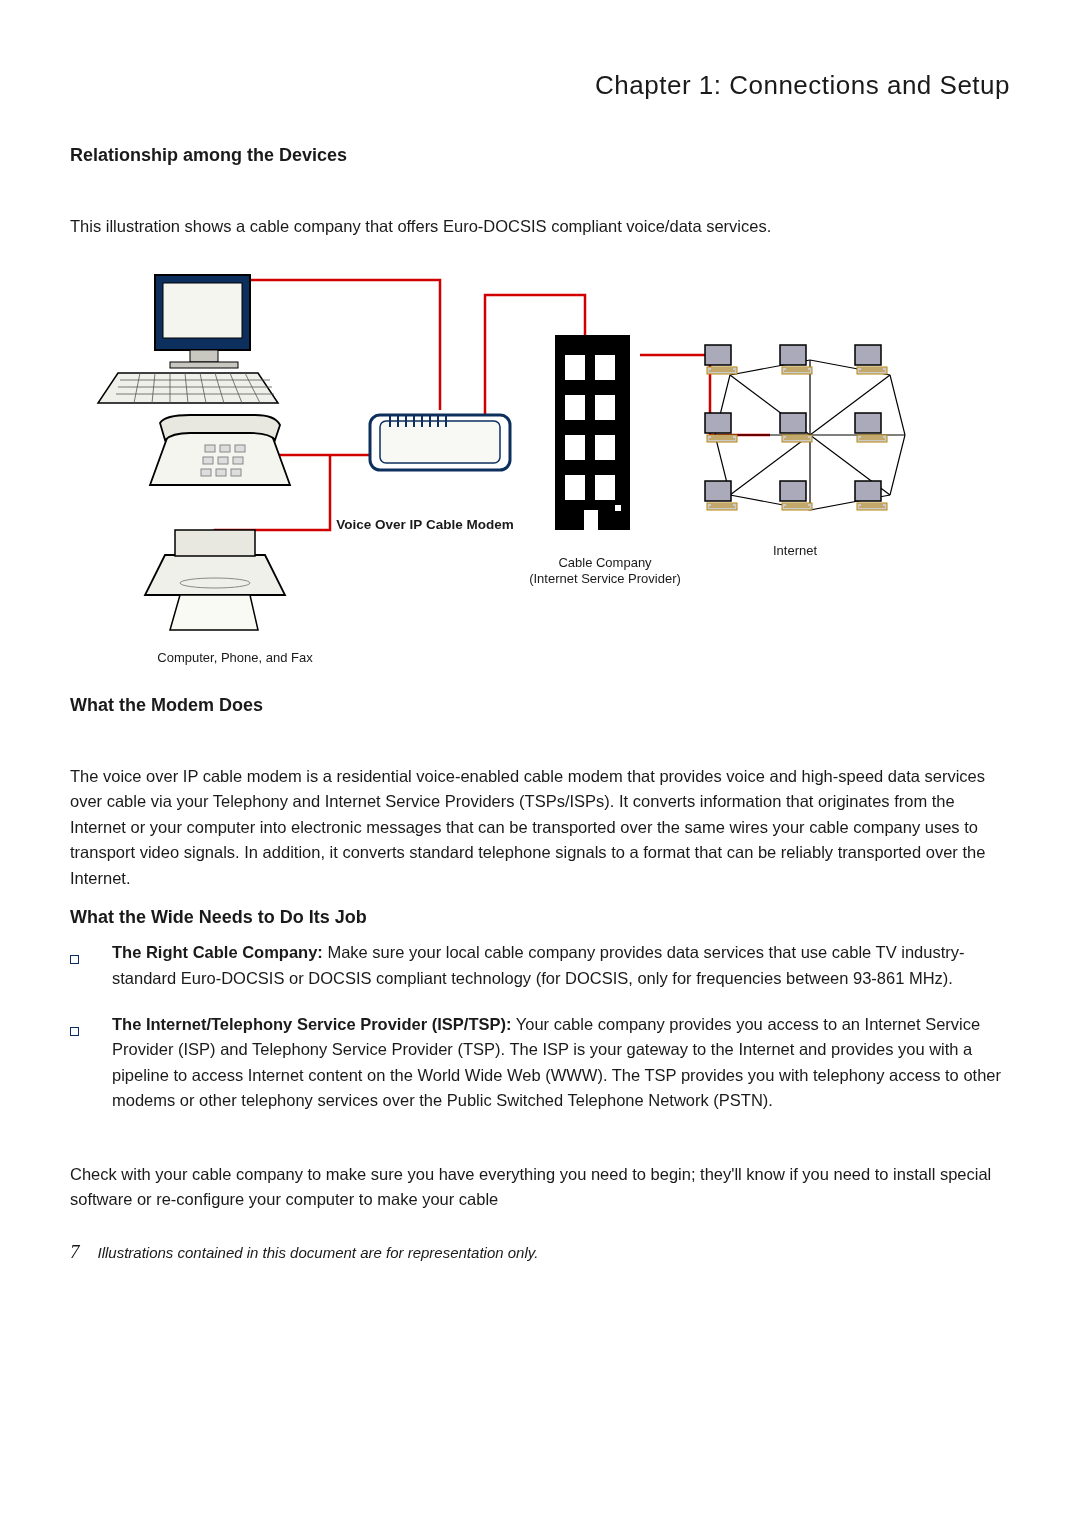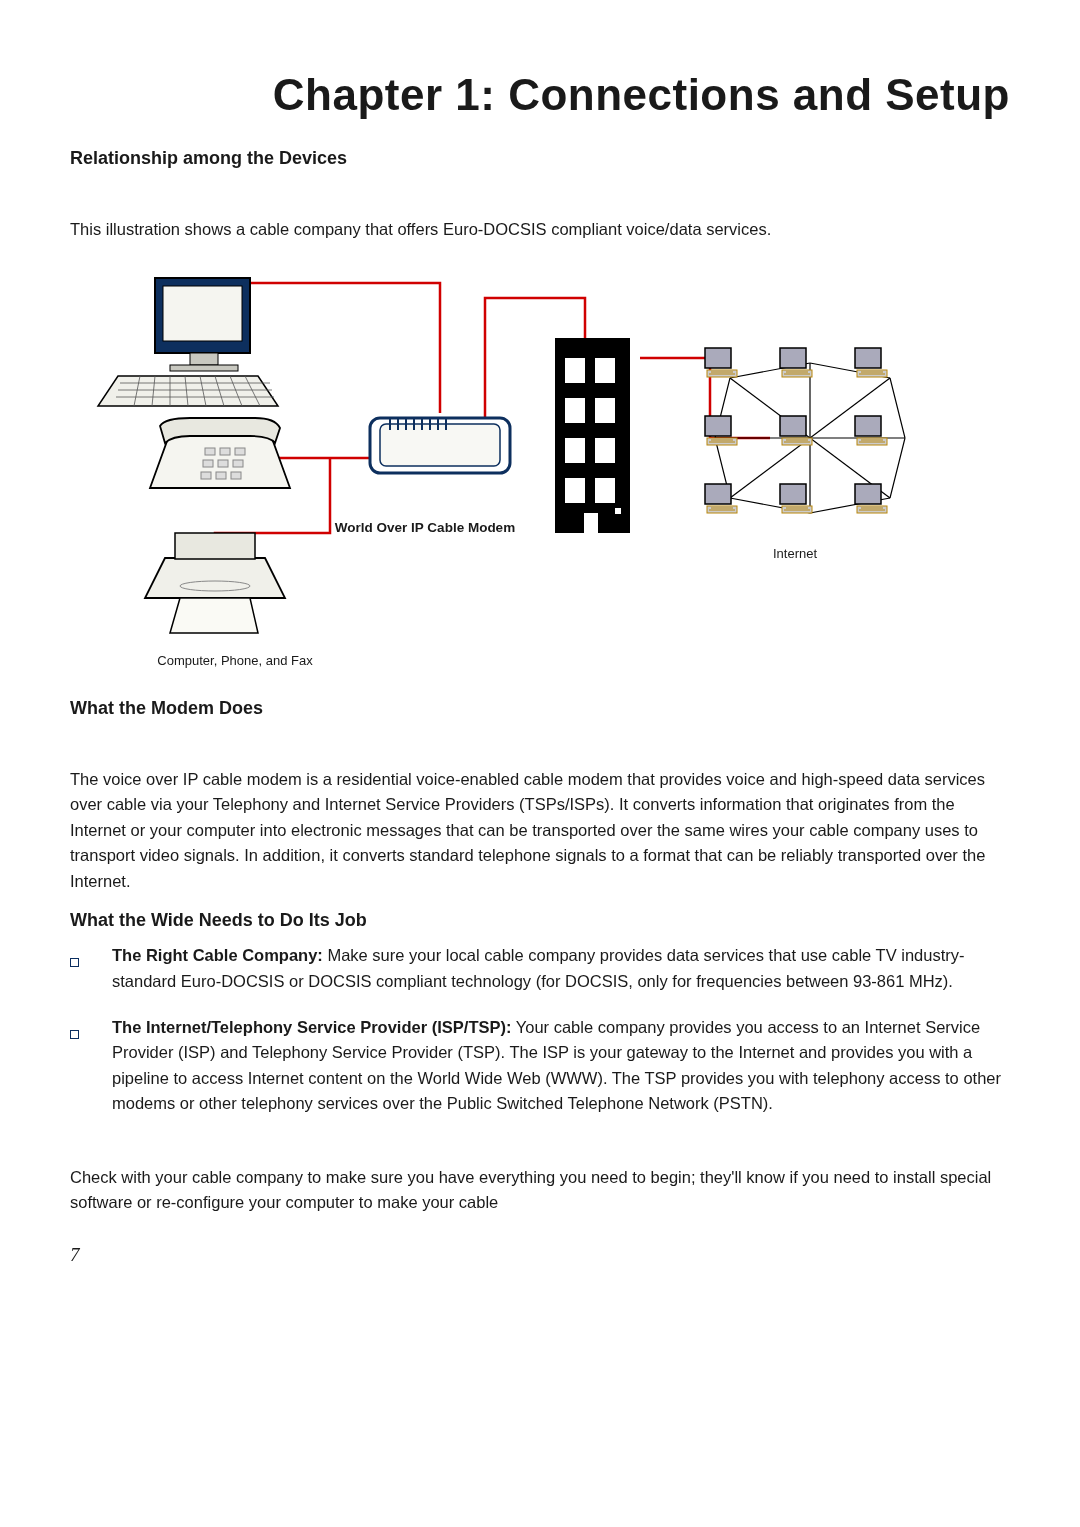--- a/index.html
+++ b/index.html
@@ -8,24 +8,24 @@
       box-sizing: border-box;
     }
     body {
       font-family: "Segoe UI", "Trebuchet MS", sans-serif;
       background: white;
       padding: 70px 70px 40px 70px;
       color: #1a1a1a;
       width: 1080px;
     }
     .chapter-title {
-      font-size: 44px;
-      font-weight: 700;
+      font-size: 26px;
+      font-weight: 400;
       text-align: right;
-      margin-bottom: 28px;
+      margin-bottom: 44px;
       letter-spacing: 0.5px;
     }
     .section-heading {
       font-size: 18px;
       font-weight: bold;
       margin-bottom: 12px;
       margin-top: 8px;
     }
     .body-text {
       font-size: 16.5px;
@@ -289,21 +289,25 @@
             <rect width="26" height="20" fill="#aab" stroke="#000" stroke-width="1.5"></rect>
             <rect x="2" y="22" width="30" height="7" fill="#ccc" stroke="#b8860b" stroke-width="1"></rect>
             <line x1="4" y1="26" x2="30" y2="26" stroke="#b8860b"></line>
             <line x1="6" y1="24" x2="28" y2="24" stroke="#b8860b"></line>
           </g>
       </g>
     </g>
   </svg>
 
   <div class="caption caption-devices">Computer, Phone, and Fax</div>
-  <div class="caption caption-modem">World Over IP Cable Modem</div>
+  <div class="caption caption-modem">Voice Over IP Cable Modem</div>
+  <div class="caption caption-isp">
+    <span>Cable Company</span><br>
+    <span>(Internet Service Provider)</span>
+  </div>
   <div class="caption caption-internet">Internet</div>
 </div>
 
 <h2 class="section-heading">What the Modem Does</h2>
 <p class="body-text">The voice over IP cable modem is a residential voice-enabled cable modem that provides voice and high-speed data services over cable via your Telephony and Internet Service Providers (TSPs/ISPs). It converts information that originates from the Internet or your computer into electronic messages that can be transported over the same wires your cable company uses to transport video signals. In addition, it converts standard telephone signals to a format that can be reliably transported over the Internet.</p>
 
 <h2 class="section-heading">What the Wide Needs to Do Its Job</h2>
 <ul class="bullet-list">
   <li class="bullet-item">
     <span class="bullet-marker"><span class="sq"></span></span>
@@ -315,13 +319,14 @@
     <span class="bullet-marker"><span class="sq"></span></span>
     <span class="bullet-content">
       <span class="lead">The Internet/Telephony Service Provider (ISP/TSP):</span><span>   Your cable company provides you access to an Internet Service Provider (ISP) and Telephony Service Provider (TSP). The ISP is your gateway to the Internet and provides you with a pipeline to access Internet content on the World Wide Web (WWW). The TSP provides you with telephony access to other modems or other telephony services over the Public Switched Telephone Network (PSTN).</span>
     </span>
   </li>
 </ul>
 <p class="body-text">Check with your cable company to make sure you have everything you need to begin; they'll know if you need to install special software or re-configure your computer to make your cable</p>
 
 <div class="footer-row">
   <span class="page-number">7</span>
+  <span class="footer-note">Illustrations contained in this document are for representation only.</span>
 </div>
 
 </body></html>

